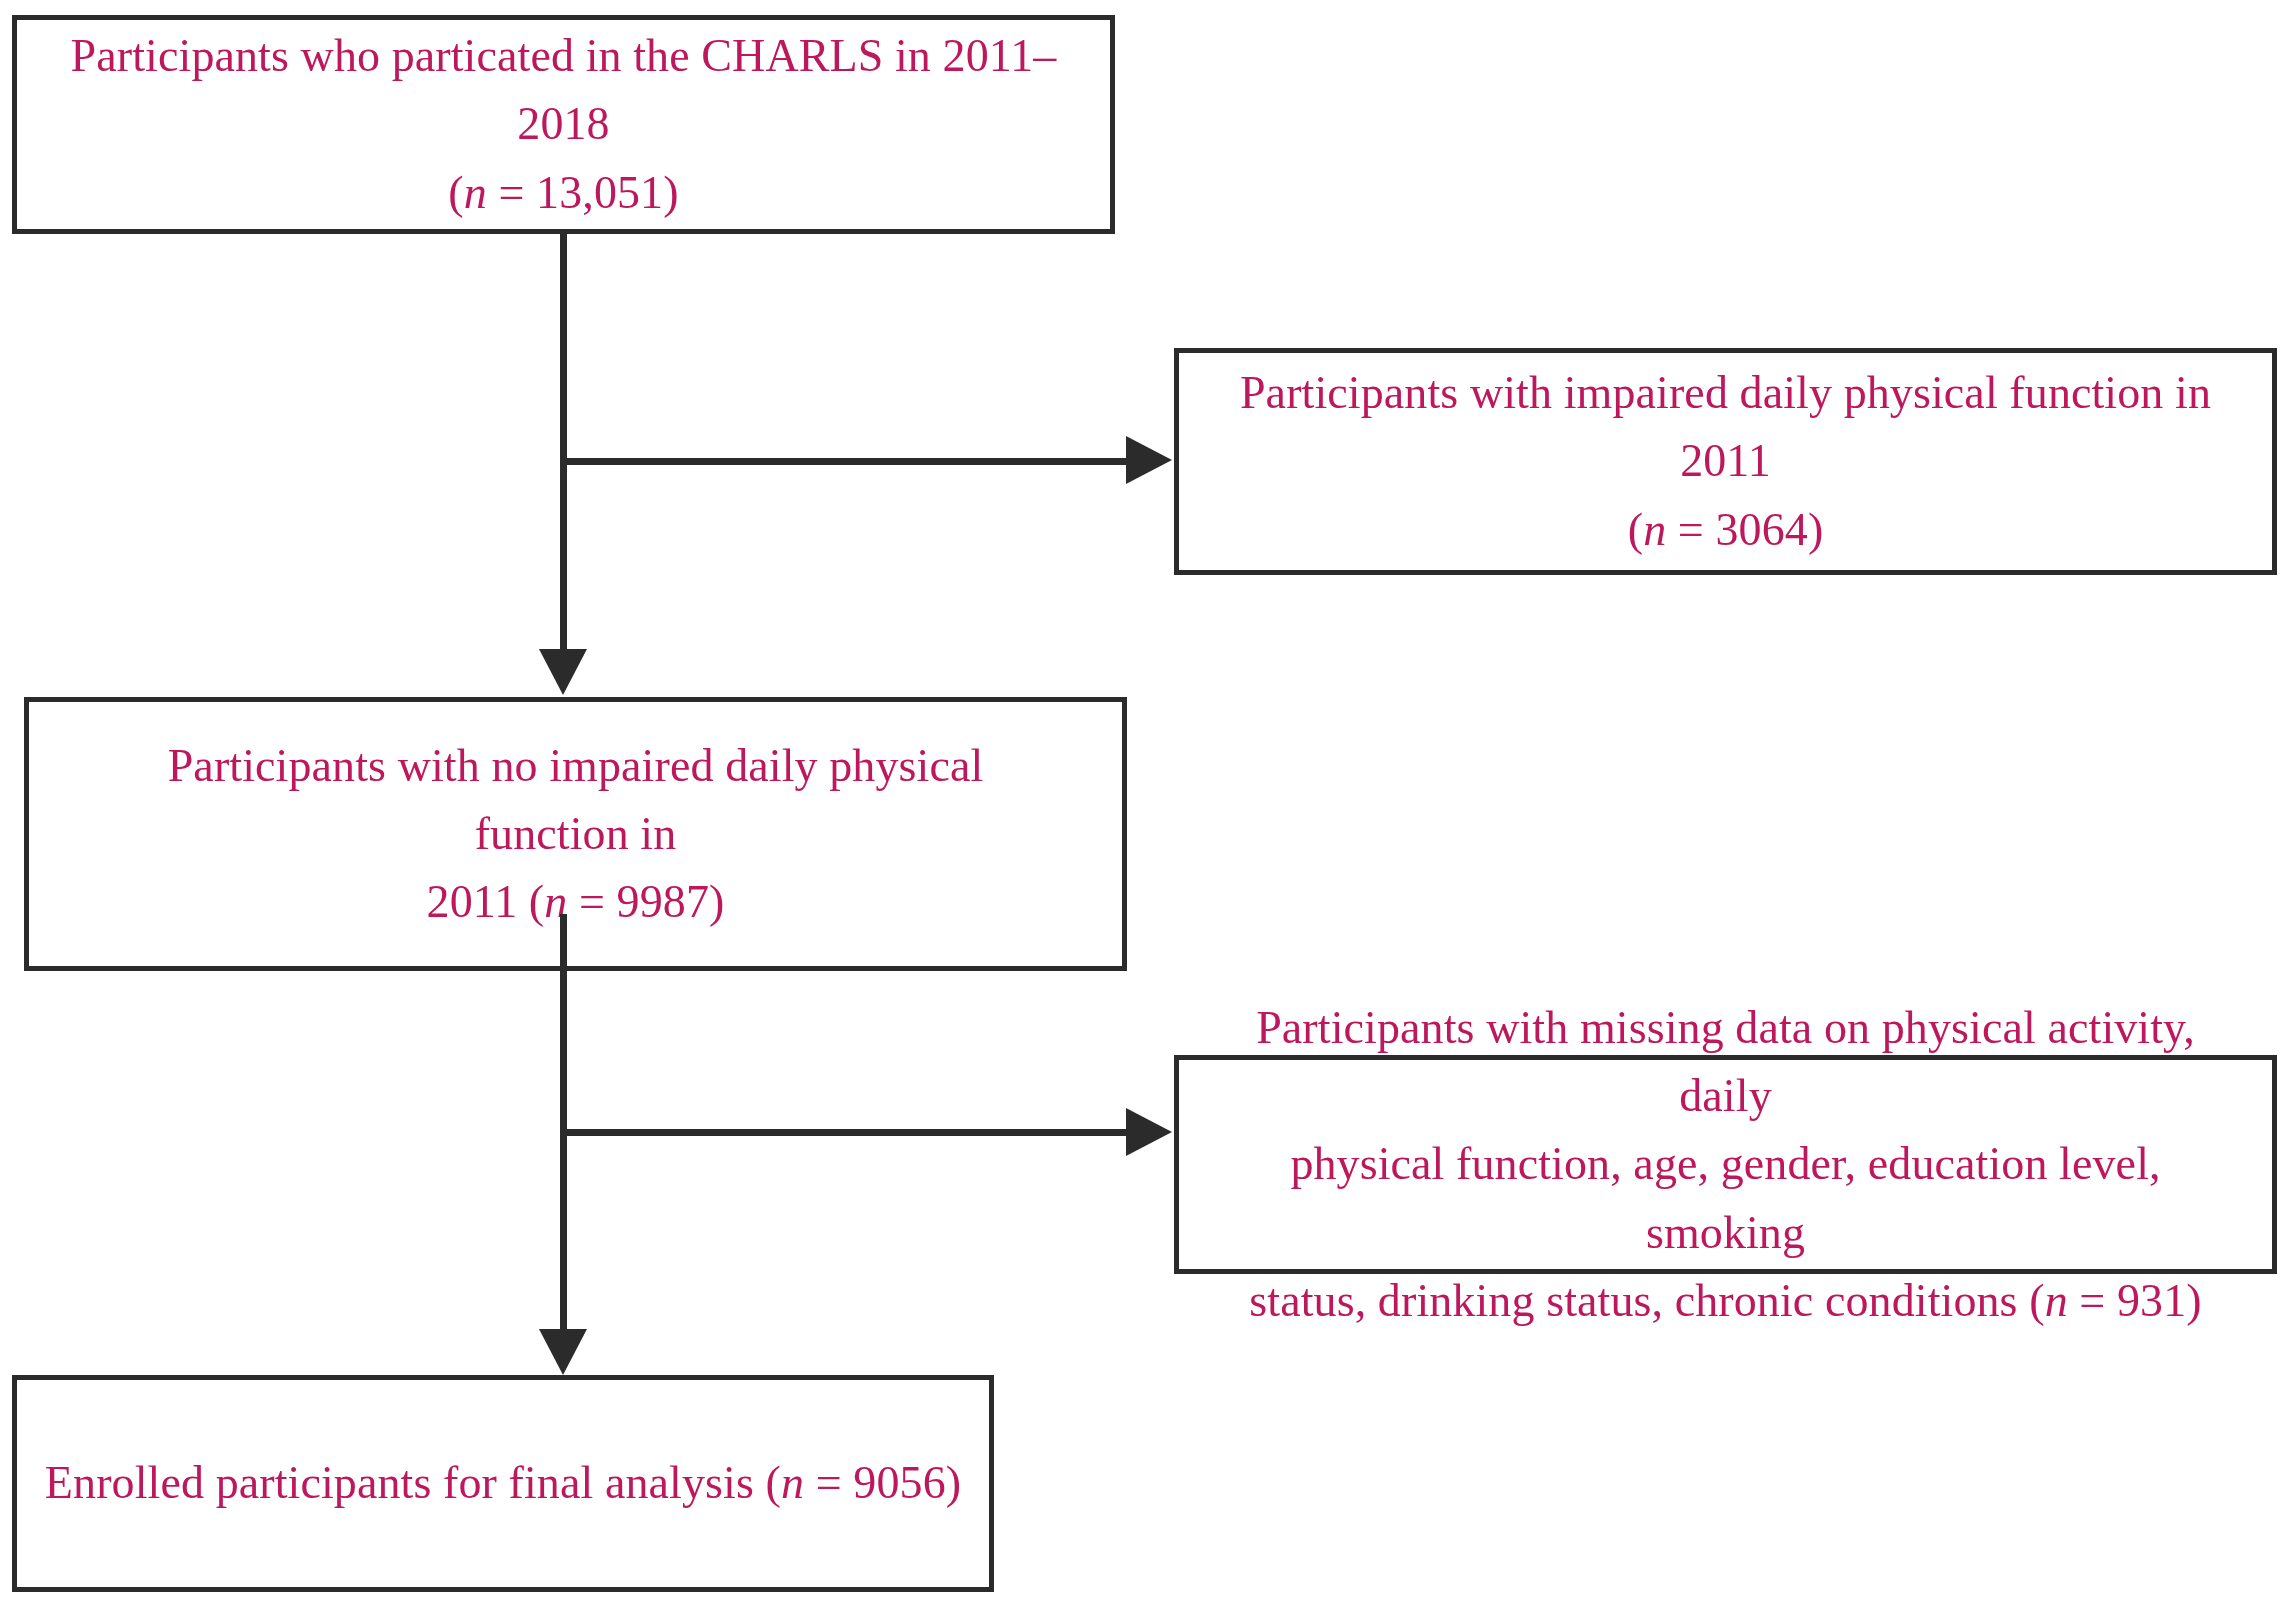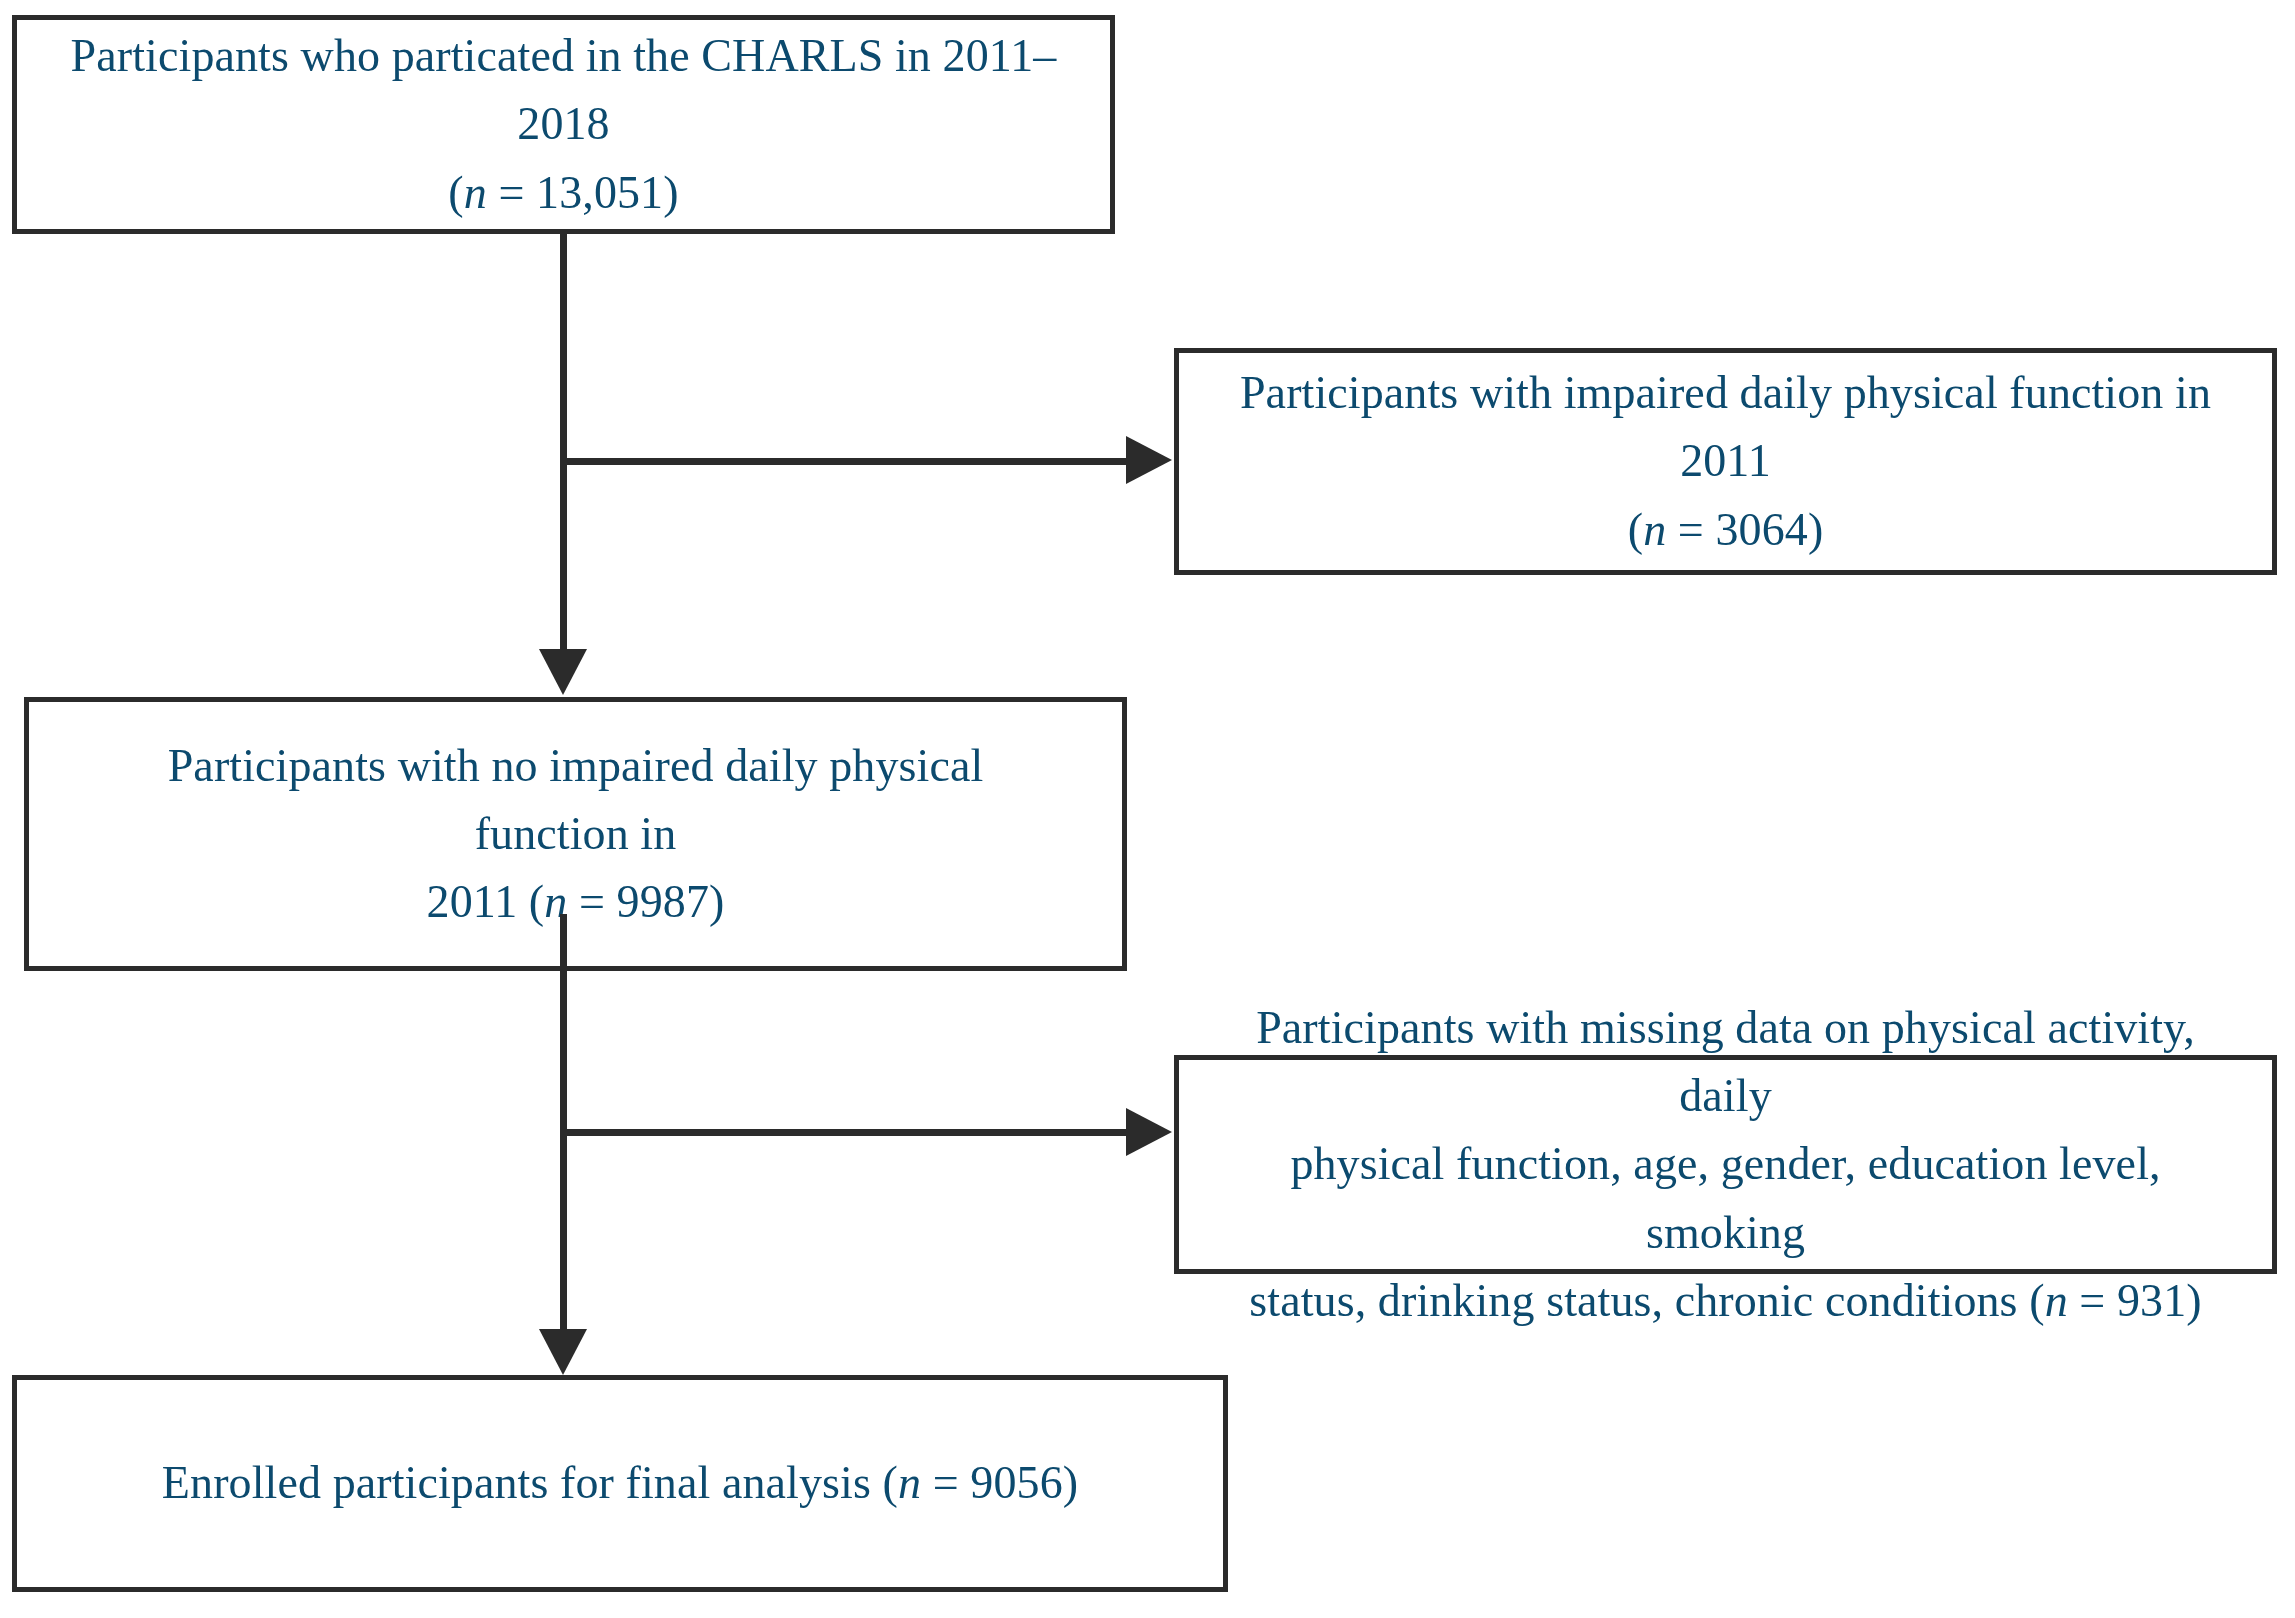--- a/index.html
+++ b/index.html
@@ -26,33 +26,33 @@
     display: flex;
     align-items: center;
     justify-content: center;
     text-align: center;
     padding: 0 25px;
   }
   .flow-box .box-text {
     display: block;
     font-size: 46px;
     line-height: 1.48;
-    color: #0c4a6e;
+    color: #be185d;
     letter-spacing: 0.1px;
     white-space: pre-line;
   }
   .flow-box .box-text em {
     font-style: italic;
   }
 
   #box-enrolled-2011-2018 { left: 12px;   top: 15px;   width: 1103px; height: 219px; }
   #box-impaired-2011      { left: 1174px; top: 348px;  width: 1103px; height: 227px; }
   #box-no-impaired-2011   { left: 12px;   top: 697px;  width: 1103px; height: 274px; margin-left: 12px; }
   #box-missing-data       { left: 1174px; top: 1055px; width: 1103px; height: 219px; }
-  #box-final-analysis     { left: 12px;   top: 1375px; width: 1216px; height: 217px; }
+  #box-final-analysis     { left: 12px;   top: 1375px; width: 982px; height: 217px; }
 
   
   #box-no-impaired-2011 .box-text { text-align: center; max-width: 978px; }
   #box-missing-data .box-text     { max-width: 1008px; }
 
   
   .conn-vline {
     position: absolute;
     width: 6.7px;
     background: #2b2b2b;

